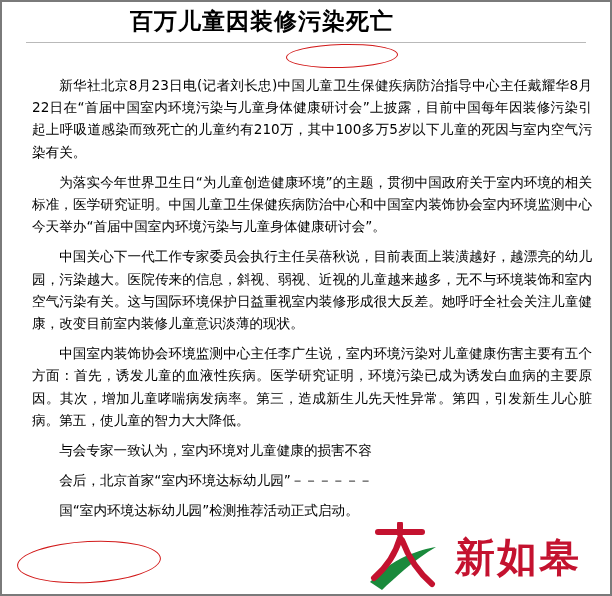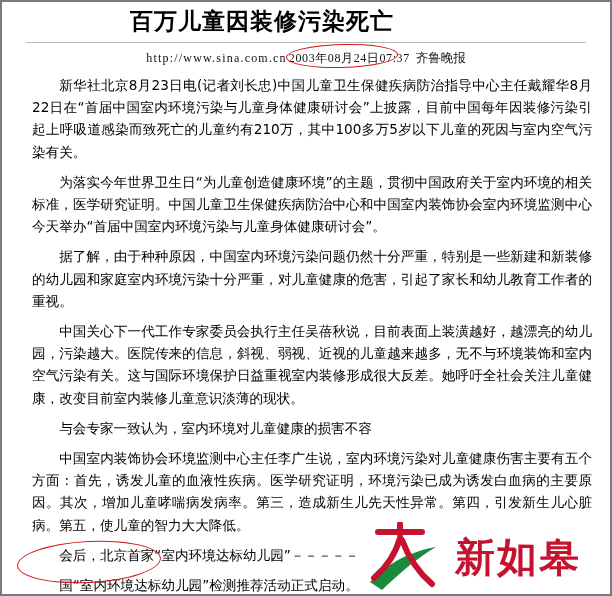--- a/index.html
+++ b/index.html
@@ -180,33 +180,29 @@
 
   <div class="border-top"></div>
   <div class="border-left"></div>
   <div class="border-right"></div>
   <div class="border-bottom"></div>
 
   <div class="headline">百万儿童因装修污染死亡</div>
 
   <div class="rule"></div>
 
-  <div class="meta-row">
-    <span class="meta-url">http://www.sina.com.cn</span><span class="meta-date">2003年08月24日07:37</span><span class="meta-source">齐鲁晚报</span>
-  </div>
 
   <div class="ellipse-date"></div>
 
   <div class="body-text">
     <p>新华社北京8月23日电(记者刘长忠)中国儿童卫生保健疾病防治指导中心主任戴耀华8月22日在“首届中国室内环境污染与儿童身体健康研讨会”上披露，目前中国每年因装修污染引起上呼吸道感染而致死亡的儿童约有210万，其中100多万5岁以下儿童的死因与室内空气污染有关。</p>
     <p>为落实今年世界卫生日“为儿童创造健康环境”的主题，贯彻中国政府关于室内环境的相关标准，医学研究证明。中国儿童卫生保健疾病防治中心和中国室内装饰协会室内环境监测中心今天举办“首届中国室内环境污染与儿童身体健康研讨会”。</p>
-    <p>据了解，由于种种原因，中国室内环境污染问题仍然十分严重，特别是一些新建和新装修的幼儿园和家庭室内环境污染十分严重，对儿童健康的危害，引起了家长和幼儿教育工作者的重视。</p>
     <p>中国关心下一代工作专家委员会执行主任吴蓓秋说，目前表面上装潢越好，越漂亮的幼儿园，污染越大。医院传来的信息，斜视、弱视、近视的儿童越来越多，无不与环境装饰和室内空气污染有关。这与国际环境保护日益重视室内装修形成很大反差。她呼吁全社会关注儿童健康，改变目前室内装修儿童意识淡薄的现状。</p>
+    <p>中国室内装饰协会环境监测中心主任李广生说，室内环境污染对儿童健康伤害主要有五个方面：首先，诱发儿童的血液性疾病。医学研究证明，环境污染已成为诱发白血病的主要原因。其次，增加儿童哮喘病发病率。第三，造成新生儿先天性异常。第四，引发新生儿心脏病。第五，使儿童的智力大大降低。</p>
     <p>与会专家一致认为，室内环境对儿童健康的损害不容</p>
-    <p>中国室内装饰协会环境监测中心主任李广生说，室内环境污染对儿童健康伤害主要有五个方面：首先，诱发儿童的血液性疾病。医学研究证明，环境污染已成为诱发白血病的主要原因。其次，增加儿童哮喘病发病率。第三，造成新生儿先天性异常。第四，引发新生儿心脏病。第五，使儿童的智力大大降低。</p>
     <p>会后，北京首家“室内环境达标幼儿园”－－－－－－</p>
     <p class="last">国“室内环境达标幼儿园”检测推荐活动正式启动。</p>
   </div>
 
   <div class="ellipse-bottom"></div>
 
   <div class="logo">
     <div class="logo-mark">
       <svg width="78" height="70" viewBox="0 0 78 70" xmlns="http://www.w3.org/2000/svg">
         <path d="M8 60 C18 50 30 40 44 34 C56 29 66 26 74 25 C64 31 52 39 42 48 C34 55 26 62 20 68 Z" fill="#1a8a3c"></path>

